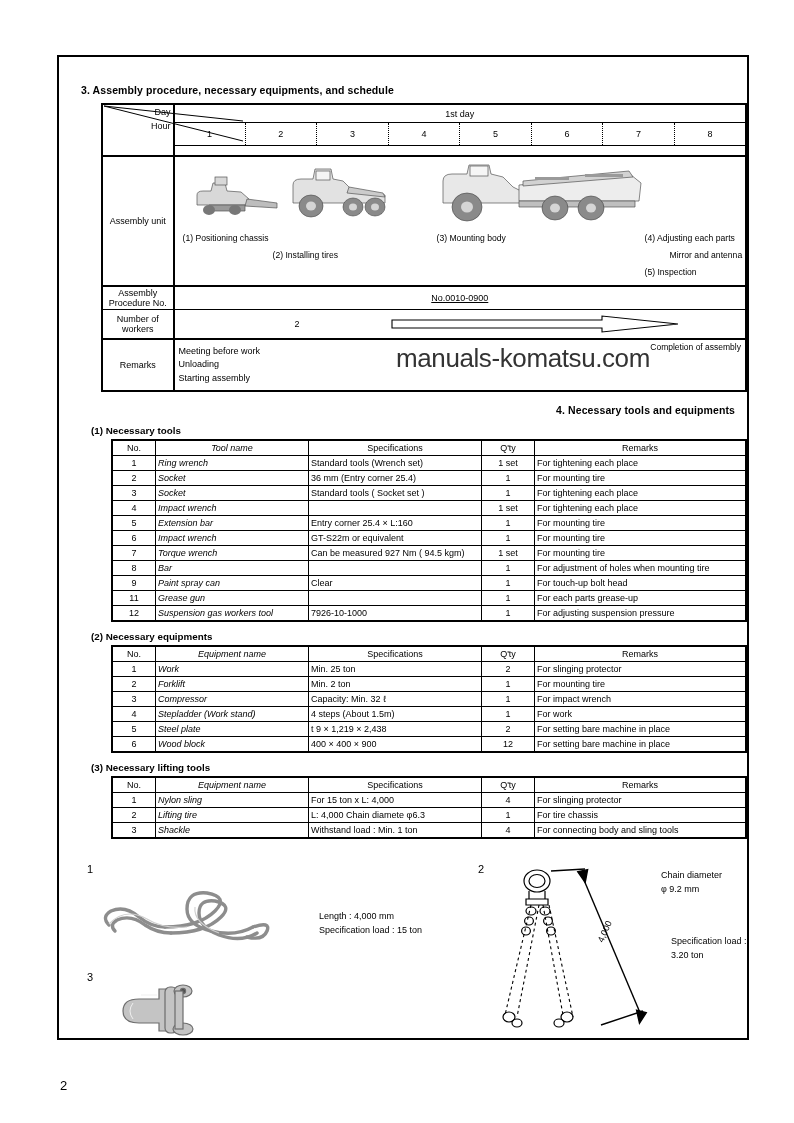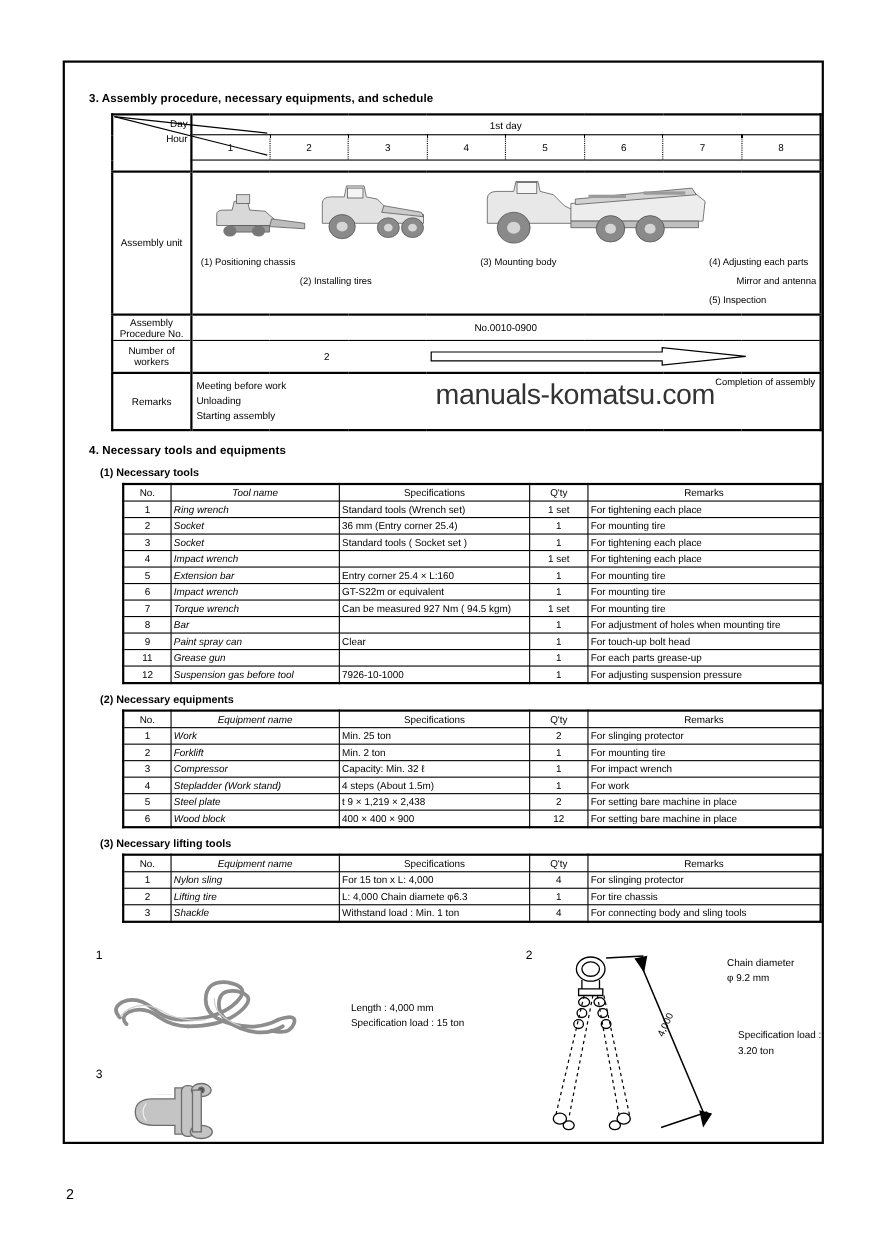--- a/index.html
+++ b/index.html
@@ -312,21 +312,21 @@
               <span class="cap" style="left:262px;top:0px;">(3) Mounting body</span>
               <span class="cap" style="left:470px;top:0px;">(4) Adjusting each parts</span>
               <span class="cap" style="left:495px;top:17px;">Mirror and antenna</span>
               <span class="cap" style="left:470px;top:34px;">(5) Inspection</span>
             </div>
           </td>
         </tr>
 
         <tr>
           <td class="rowlabel thick-top">Assembly Procedure No.</td>
-          <td class="procno-cell thick-top" colspan="8" style="border-top:2px solid #000;">No.0010-0900</td>
+          <td class="procno-cell thick-top" colspan="8" style="border-top:2px solid #000;text-decoration:underline;">No.0010-0900</td>
         </tr>
 
         <tr>
           <td class="rowlabel">Number of workers</td>
           <td class="workers-cell" colspan="8">
             <span class="workers-num">2</span>
             <svg class="workers-arrow" width="290" height="18" viewBox="0 0 290 18">
               <path d="M2 5 L212 5 L212 1 L288 9 L212 17 L212 13 L2 13 Z" fill="#fff" stroke="#000" stroke-width="1.1"></path>
             </svg>
           </td>
@@ -339,21 +339,21 @@
               <div>Meeting before work</div>
               <div>Unloading</div>
               <div>Starting assembly</div>
             </div>
             <span class="remarks-right">Completion of assembly</span>
           </td>
         </tr>
       </tbody>
     </table>
 
-    <div class="heading-1" style="margin-top:12px;">4.  Necessary tools and equipments</div>
+    <div class="heading-1" style="margin-top:12px;text-align:right;">4.  Necessary tools and equipments</div>
 
     <div class="heading-2">(1) Necessary tools</div>
     <table class="data-table" id="tools-table">
       <thead>
         <tr>
           <td class="col-no">No.</td>
           <td class="col-name">Tool name</td>
           <td class="col-spec">Specifications</td>
           <td class="col-qty">Q'ty</td>
           <td class="col-rem">Remarks</td>
@@ -425,21 +425,21 @@
           </tr>
           <tr>
             <td class="col-no">11</td>
             <td class="col-name">Grease gun</td>
             <td class="col-spec"></td>
             <td class="col-qty">1</td>
             <td class="col-rem">For each parts grease-up</td>
           </tr>
           <tr>
             <td class="col-no">12</td>
-            <td class="col-name">Suspension gas before tool</td>
+            <td class="col-name">Suspension gas workers tool</td>
             <td class="col-spec">7926-10-1000</td>
             <td class="col-qty">1</td>
             <td class="col-rem">For adjusting suspension pressure</td>
           </tr>
         </tbody>
     </table>
 
     <div class="heading-2">(2) Necessary equipments</div>
     <table class="data-table" id="equip-table">
       <thead>

